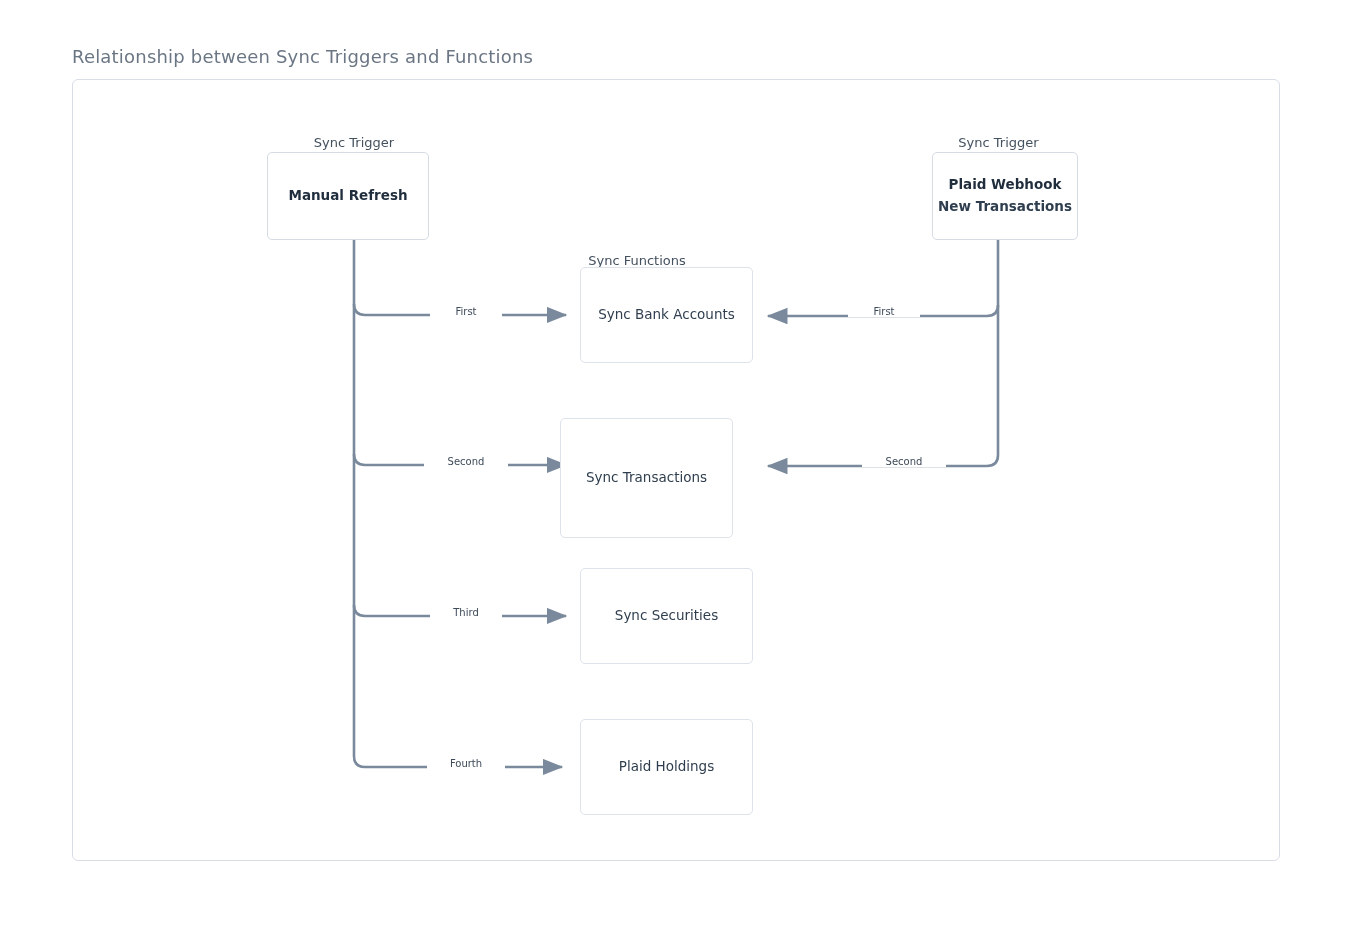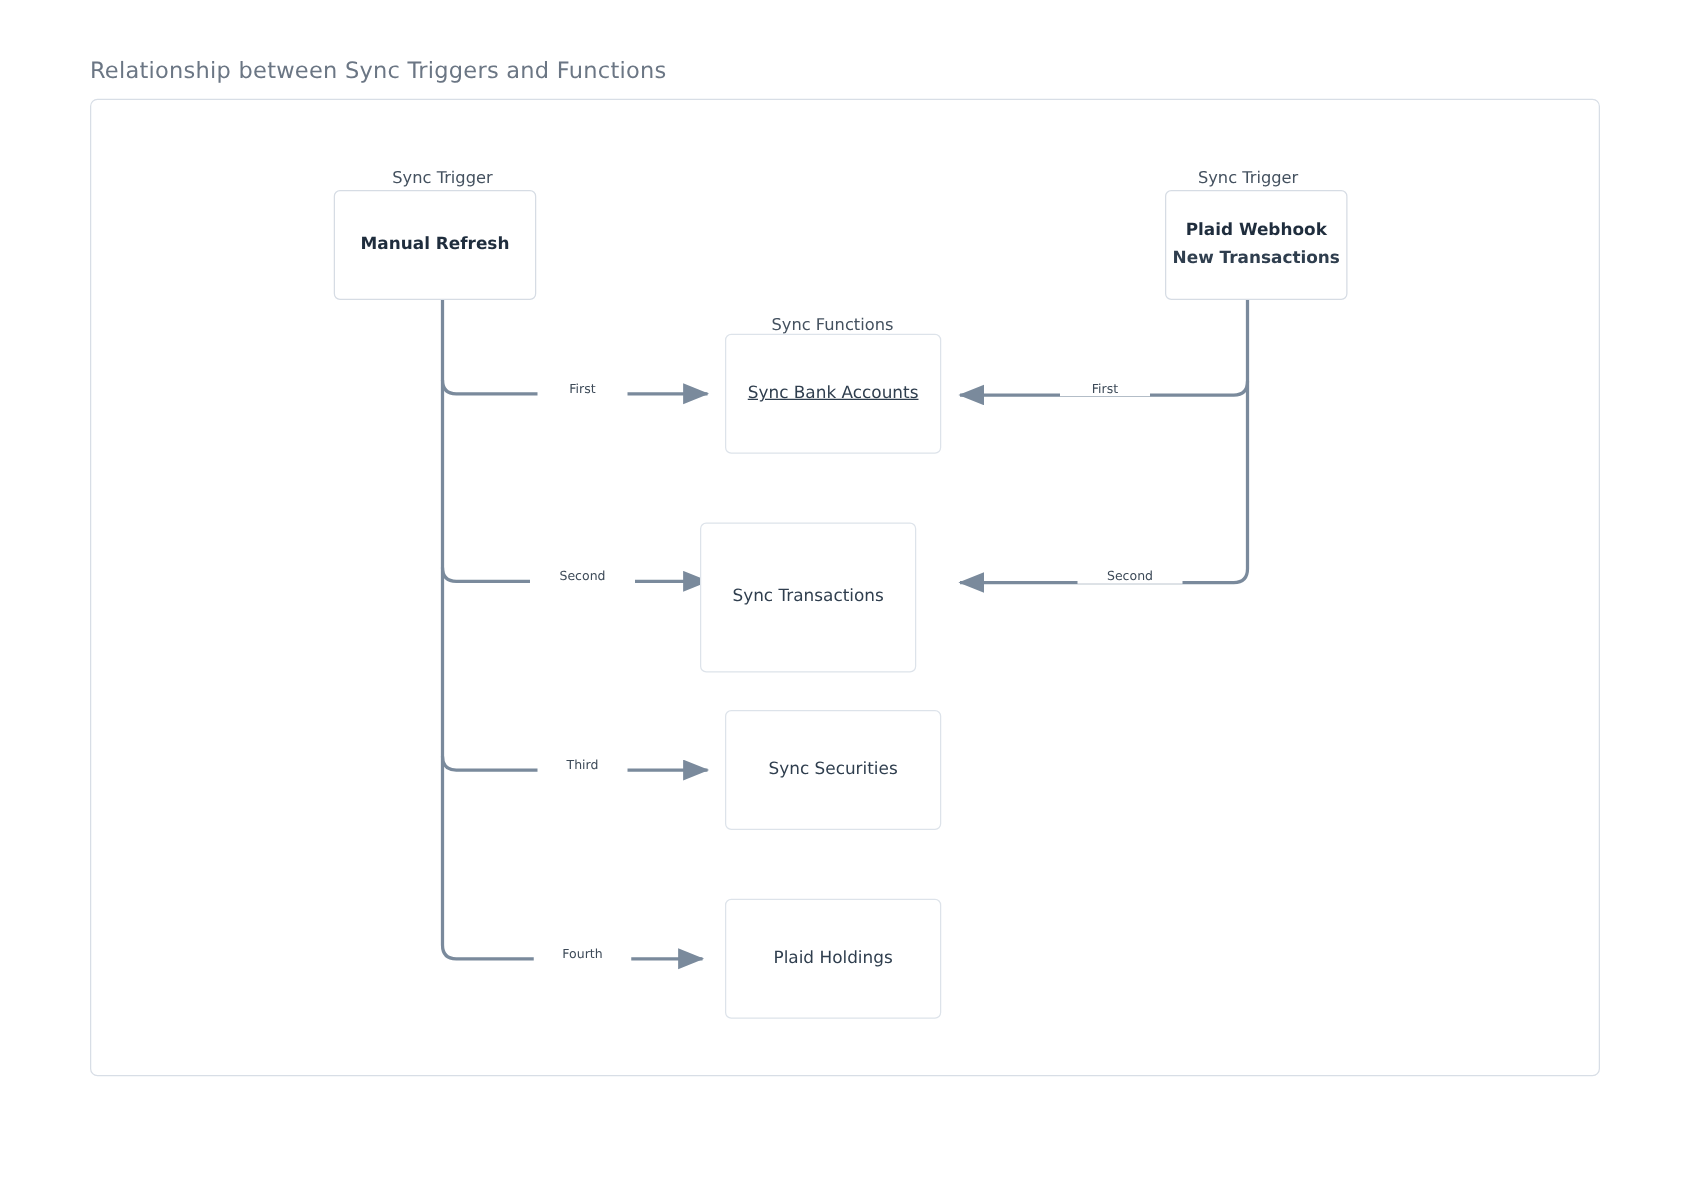--- a/index.html
+++ b/index.html
@@ -106,32 +106,32 @@
   <path d="M354,304 Q354,315 365,315 L566,315" fill="none" stroke="#7a8a9c" stroke-width="2.6" marker-end="url(#arrow)"></path>
   <path d="M354,454 Q354,465 365,465 L566,465" fill="none" stroke="#7a8a9c" stroke-width="2.6" marker-end="url(#arrow)"></path>
   <path d="M354,605 Q354,616 365,616 L566,616" fill="none" stroke="#7a8a9c" stroke-width="2.6" marker-end="url(#arrow)"></path>
 
   <path d="M998,240 L998,455 Q998,466 987,466 L768,466" fill="none" stroke="#7a8a9c" stroke-width="2.6" marker-end="url(#arrow)"></path>
   <path d="M998,305 Q998,316 987,316 L768,316" fill="none" stroke="#7a8a9c" stroke-width="2.6" marker-end="url(#arrow)"></path>
 </svg>
 
 <div class="group-label" style="left:268px; top:135px; width:172px;">Sync Trigger</div>
 <div class="group-label" style="left:912px; top:135px; width:173px;">Sync Trigger</div>
-<div class="group-label" style="left:580px; top:253px; width:172px;text-align:center;">Sync Functions</div>
+<div class="group-label" style="left:551px; top:253px; width:172px;text-align:center;">Sync Functions</div>
 
 <div class="node trigger" style="left:267px; top:152px; width:162px; height:88px;">
   <span class="primary">Manual Refresh</span>
 </div>
 
 <div class="node trigger" style="left:932px; top:152px; width:146px; height:88px;">
   <span class="primary">Plaid Webhook</span>
   <span class="secondary">New Transactions</span>
 </div>
 
-<div class="node" style="left:580px; top:267px; width:173px; height:96px;text-decoration:underline;">
+<div class="node" style="left:580px; top:267px; width:173px; height:96px;">
   <span>Sync Bank Accounts</span>
 </div>
 
 <div class="node" style="left:560px; top:418px; width:173px; height:120px;">
   <span>Sync Transactions</span>
 </div>
 
 <div class="node" style="left:580px; top:568px; width:173px; height:96px;">
   <span>Sync Securities</span>
 </div>

